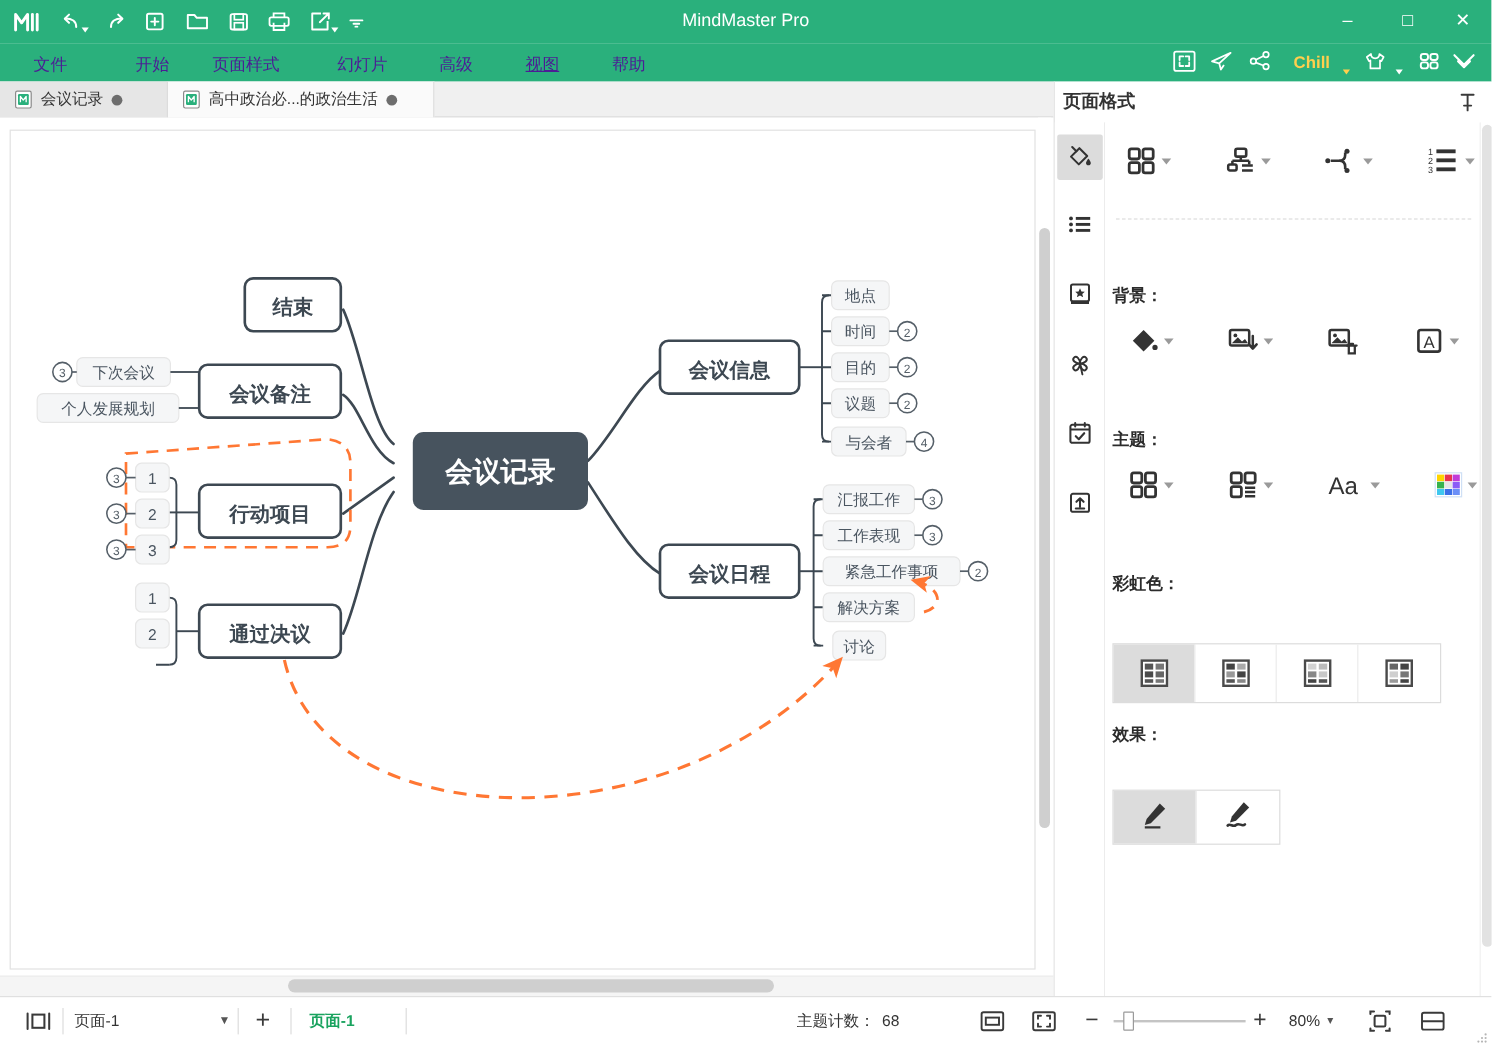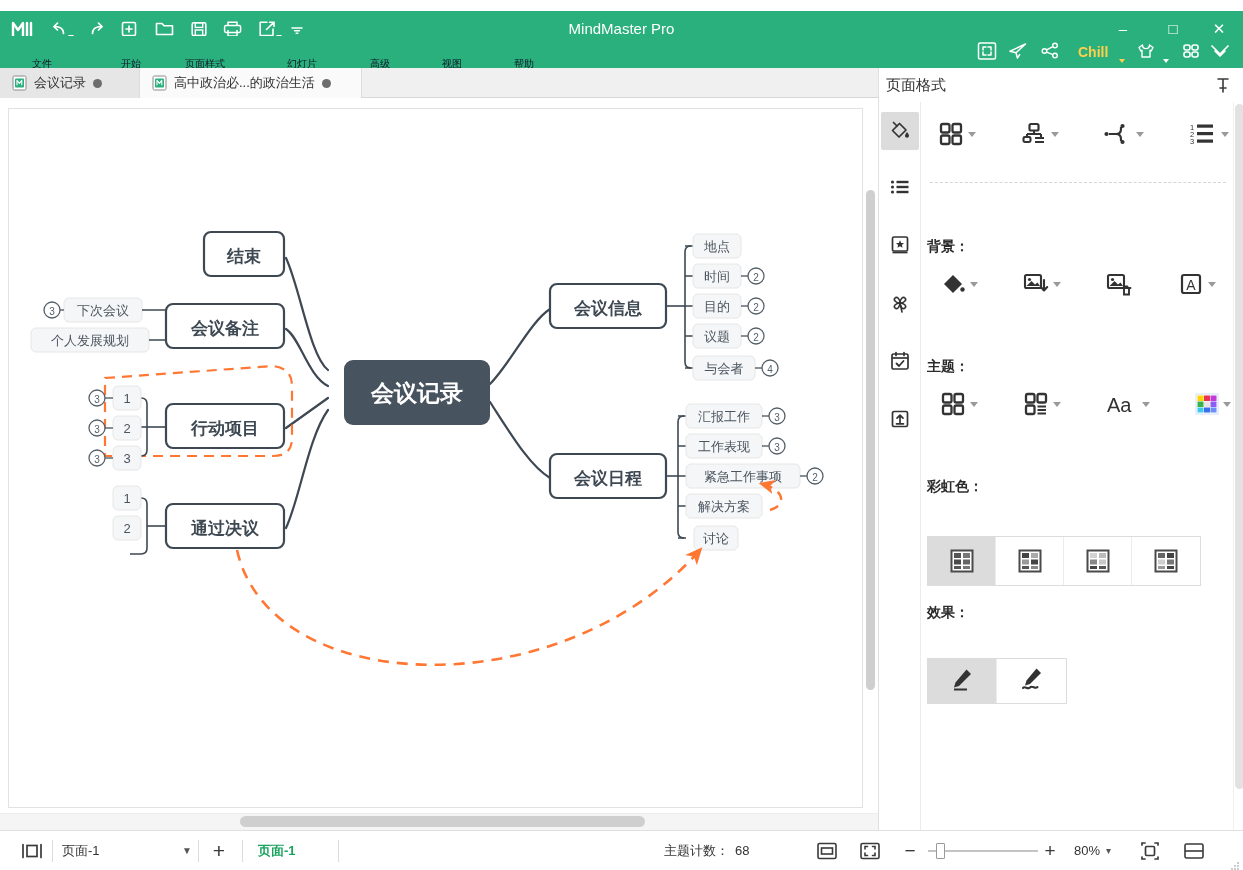--- a/index.html
+++ b/index.html
@@ -7,21 +7,20 @@
     width: 1243px; height: 870px;
     font-family: "Liberation Sans", "DejaVu Sans", sans-serif;
     overflow: hidden; background: #fff;
   }
   #app { position: relative; width: 1243px; height: 870px; }
 
   
   .titlebar {
     position: absolute; left: 0; top: 0; width: 1243px; height: 36px;
     background: #2ab07c;
-    margin-top: 11px;
   }
   .tb-logo { position: absolute; left: 10px; top: 6px; width: 26px; height: 24px; }
   .qa { position: absolute; top: 6px; width: 26px; height: 24px; cursor: pointer; }
   .qa svg { display: block; margin: 2px auto; }
   .caret { display:inline-block; width:0;height:0;border-left:4px solid transparent;
            border-right:4px solid transparent;border-top:5px solid #fff; vertical-align: middle;}
   .caret-sm { border-left-width:3.5px;border-right-width:3.5px;border-top-width:4.5px;}
   .app-title {
     position: absolute; left: 0; top: 0; width: 1243px; height: 36px;
     line-height: 36px; text-align: center; color: #fff; font-size: 15px;
@@ -30,22 +29,22 @@
     position: absolute; top: 0; width: 46px; height: 36px; color: #fff;
     line-height: 36px; text-align: center; font-size: 15px; cursor: pointer;
   }
 
   
   .menubar {
     position: absolute; left: 0; top: 36px; width: 1243px; height: 32px;
     background: #2ab07c;
   }
   .menu-item {
-    position: absolute; top: 12px; height: 32px; line-height: 32px;
-    color: #0f172a; font-size: 10px; cursor: pointer; text-align: center;
+    position: absolute; top: 1px; height: 32px; line-height: 32px;
+    color: #4c1d95; font-size: 14px; cursor: pointer; text-align: center;
   }
   .rt-icon {
     position: absolute; top: 4px; width: 26px; height: 24px; cursor: pointer;
   }
   .chill-label {
     position: absolute; top: 0; height: 32px; line-height: 32px;
     color: #ffcf4d; font-size: 14px; font-weight: bold; cursor: pointer;
   }
 
   
@@ -91,21 +90,21 @@
     background: #cfcfcf; border-radius: 6px;
   }
 
   
   .rpanel {
     position: absolute; left: 878px; top: 68px; width: 365px; height: 762px;
     background: #fff; border-left: 1px solid #e0e0e0;
   }
   .rpanel-title {
     position: absolute; left: 0; top: 0; width: 365px; height: 34px;
-    line-height: 34px; padding-left: 7px; font-size: 15px; color: #333;
+    line-height: 34px; padding-left: 7px; font-size: 15px; color: #333; font-weight: bold;
   }
   .pin-icon { position: absolute; right: 12px; top: 8px; cursor: pointer; }
   .rp-sidebar {
     position: absolute; left: 0; top: 34px; width: 42px; height: 728px;
     background: #fff; border-right: 1px solid #ececec;
   }
   .rp-sb-btn {
     position: absolute; left: 2px; width: 38px; height: 38px; cursor: pointer;
     display: flex; align-items: center; justify-content: center; border-radius: 2px;
   }

